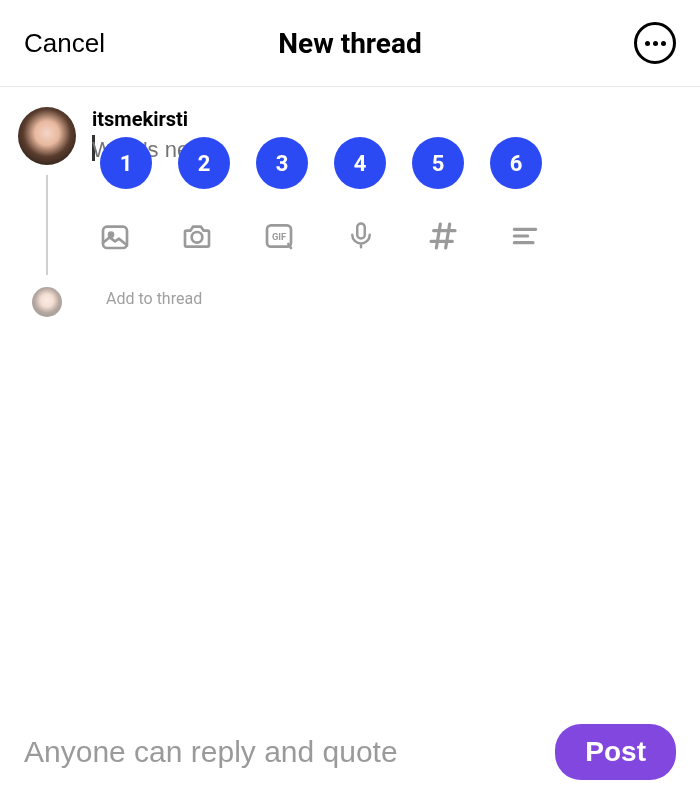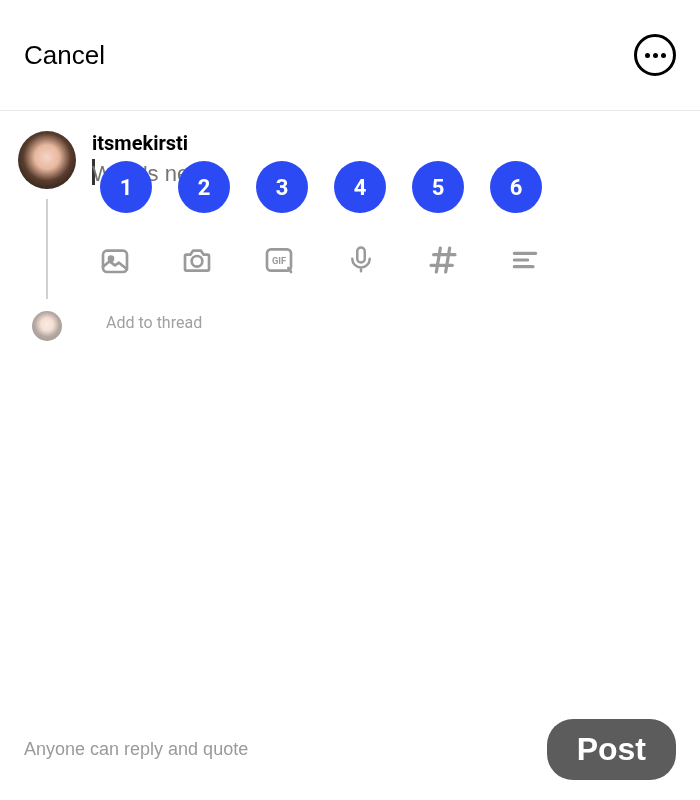--- a/index.html
+++ b/index.html
@@ -12,21 +12,21 @@
       width: 700px;
       height: 800px;
       background: #fff;
       position: relative;
       overflow: hidden;
     }
     .header {
       display: flex;
       align-items: center;
       justify-content: space-between;
-      padding: 34px 24px;
+      padding: 22px 24px;
       border-bottom: 1px solid #e9e9e9;
     }
     .cancel {
       font-size: 26px;
       color: #000;
       font-weight: 400;
       background: none;
       border: none;
       cursor: pointer;
     }
@@ -151,30 +151,30 @@
       position: absolute;
       bottom: 0;
       left: 0;
       right: 0;
       display: flex;
       align-items: center;
       justify-content: space-between;
       padding: 18px 24px 20px;
     }
     .reply-settings {
-      font-size: 18px;
+      font-size: 30px;
       color: #9a9a9a;
       background: none;
       border: none;
       cursor: pointer;
     }
     .post-btn {
-      background: #404040;
+      background: #6d28d9;
       color: #fff;
-      font-size: 32px;
+      font-size: 28px;
       font-weight: 600;
       border: none;
       border-radius: 26px;
       padding: 12px 30px;
       cursor: pointer;
       opacity: 0.85;
     }
     .annotation {
       position: absolute;
       width: 52px;
@@ -188,20 +188,21 @@
       align-items: center;
       justify-content: center;
       z-index: 10;
     }
   </style>
 </head>
 <body>
 
 <div class="header">
   <button class="cancel">Cancel</button>
+  <div class="title">New thread</div>
   <button class="more-btn">
     <span></span>
       <span></span>
       <span></span>
   </button>
 </div>
 
 <div class="compose-area">
   <div class="compose-row">
     <div class="avatar-col">

